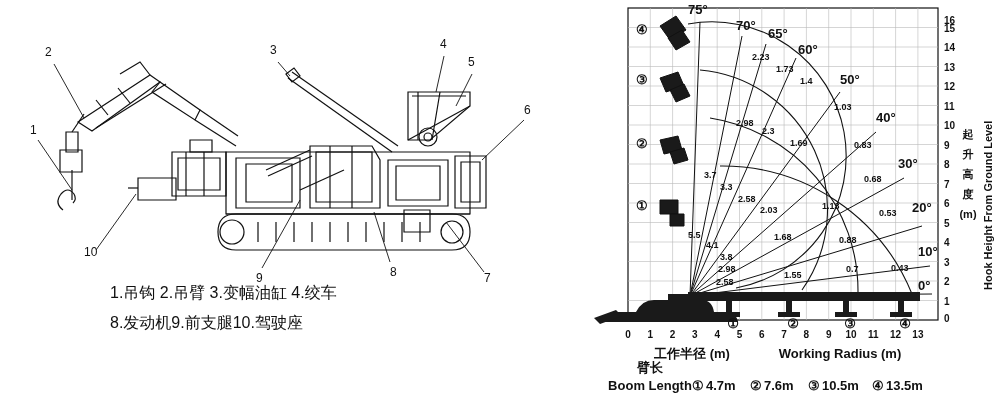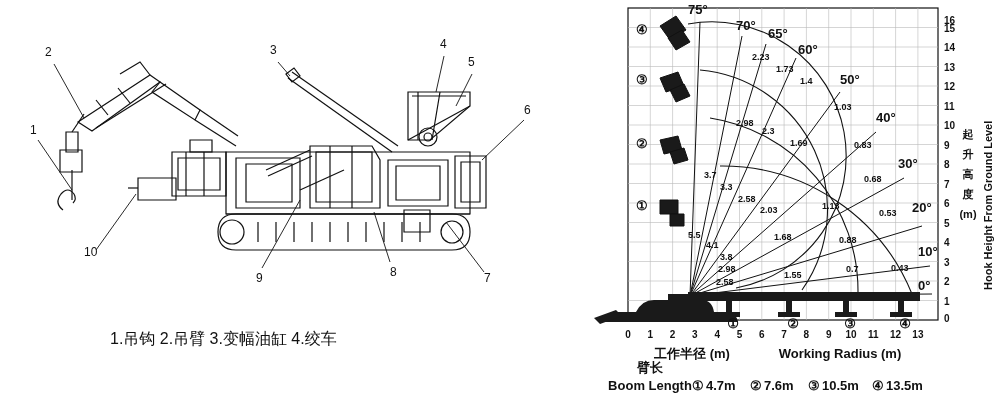--- a/index.html
+++ b/index.html
@@ -3,21 +3,21 @@
 <meta charset="utf-8">
 <style>
   html,body{margin:0;padding:0;}
   body{width:1000px;height:416px;background:#ffffff;font-family:"Liberation Sans",sans-serif;overflow:hidden;position:relative;}
   #root{position:relative;width:1000px;height:416px;}
   .panel{position:absolute;top:0;height:416px;}
   #left-panel{left:0;width:540px;}
   #right-panel{left:540px;width:460px;font-weight:bold;}
   svg{display:block;}
   .legend{position:absolute;left:110px;top:278px;width:330px;color:#111;font-size:16px;line-height:30px;}
-  .legend div{white-space:nowrap;margin-top:46px;}
+  .legend div{white-space:nowrap;}
   .lbl{font-size:13px;fill:#111;}
   .num{font-size:12px;fill:#111;}
   .tiny{font-size:9px;fill:#111;}
   .tick{font-size:10px;fill:#111;}
   .vertlabel{font-size:11px;fill:#111;}
 </style>
 </head>
 <body>
 
 <div id="root">
@@ -107,20 +107,21 @@
         <text x="524" y="114">6</text>
         <text x="484" y="282">7</text>
         <text x="390" y="276">8</text>
         <text x="256" y="282">9</text>
         <text x="84" y="256">10</text>
       </g>
     </svg>
 
     <div class="legend">
       <div>1.吊钩 2.吊臂 3.变幅油缸 4.绞车</div>
+      <div>8.发动机9.前支腿10.驾驶座</div>
     </div>
   </div>
 
   <div class="panel" id="right-panel">
     <svg width="460" height="416" viewBox="0 0 460 416">
 
       <rect x="88" y="8" width="310" height="312" fill="#fff" stroke="#111" stroke-width="1.2"></rect>
 
       <g stroke="#b9b9b9" stroke-width="0.6">
         <line x1="110.3" y1="8" x2="110.3" y2="320"></line>

